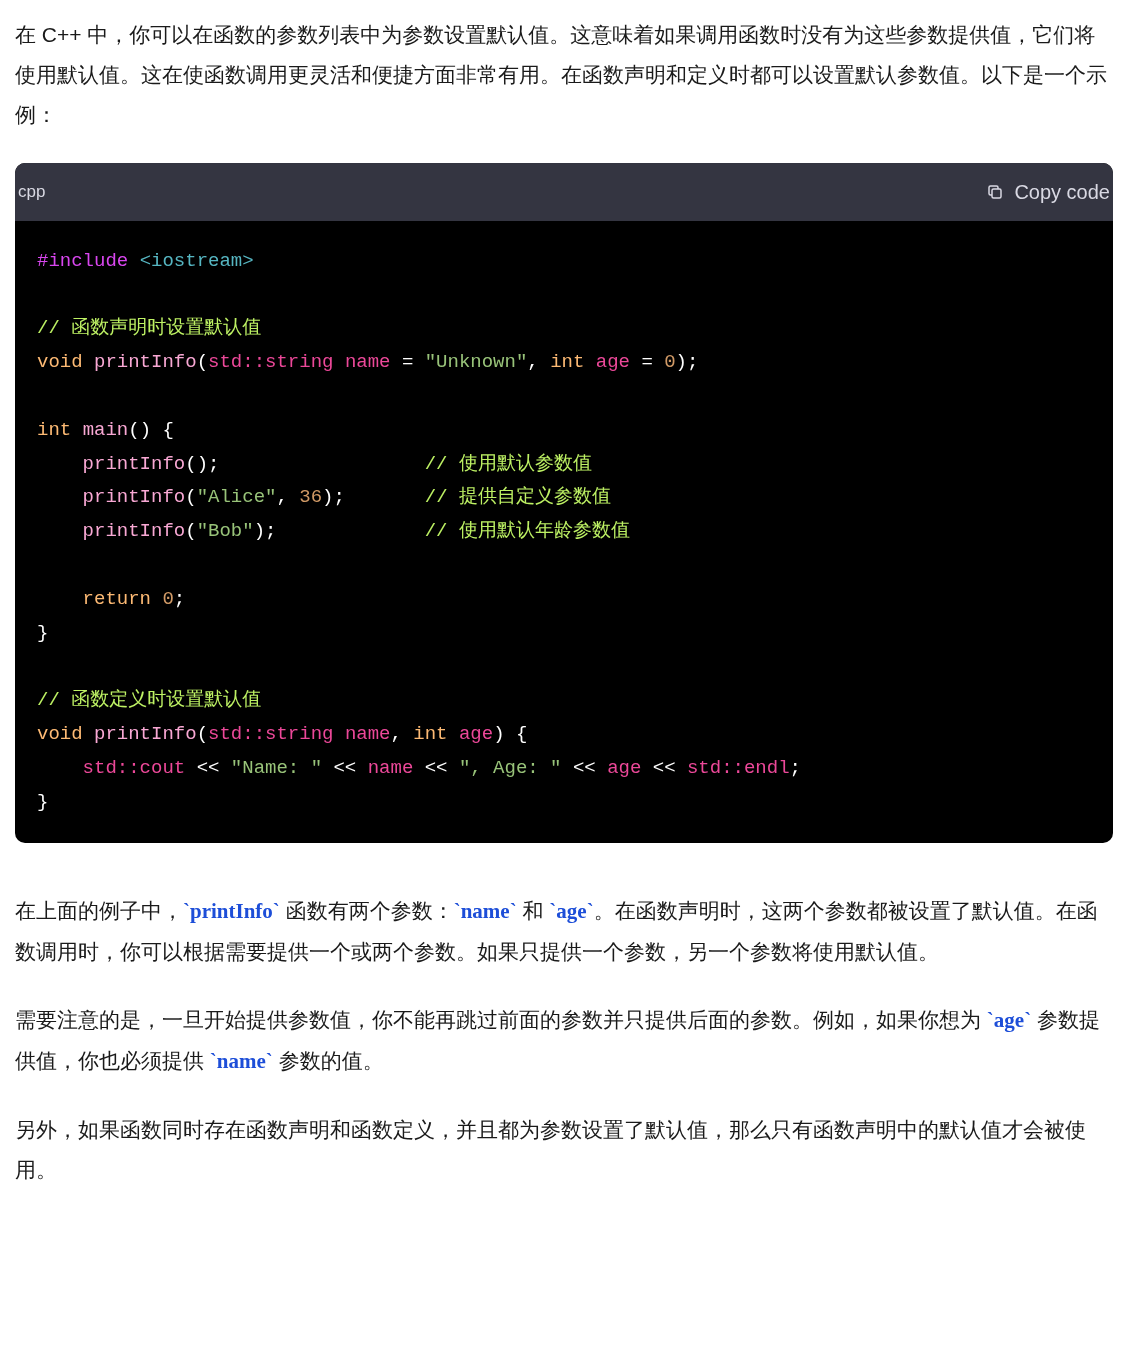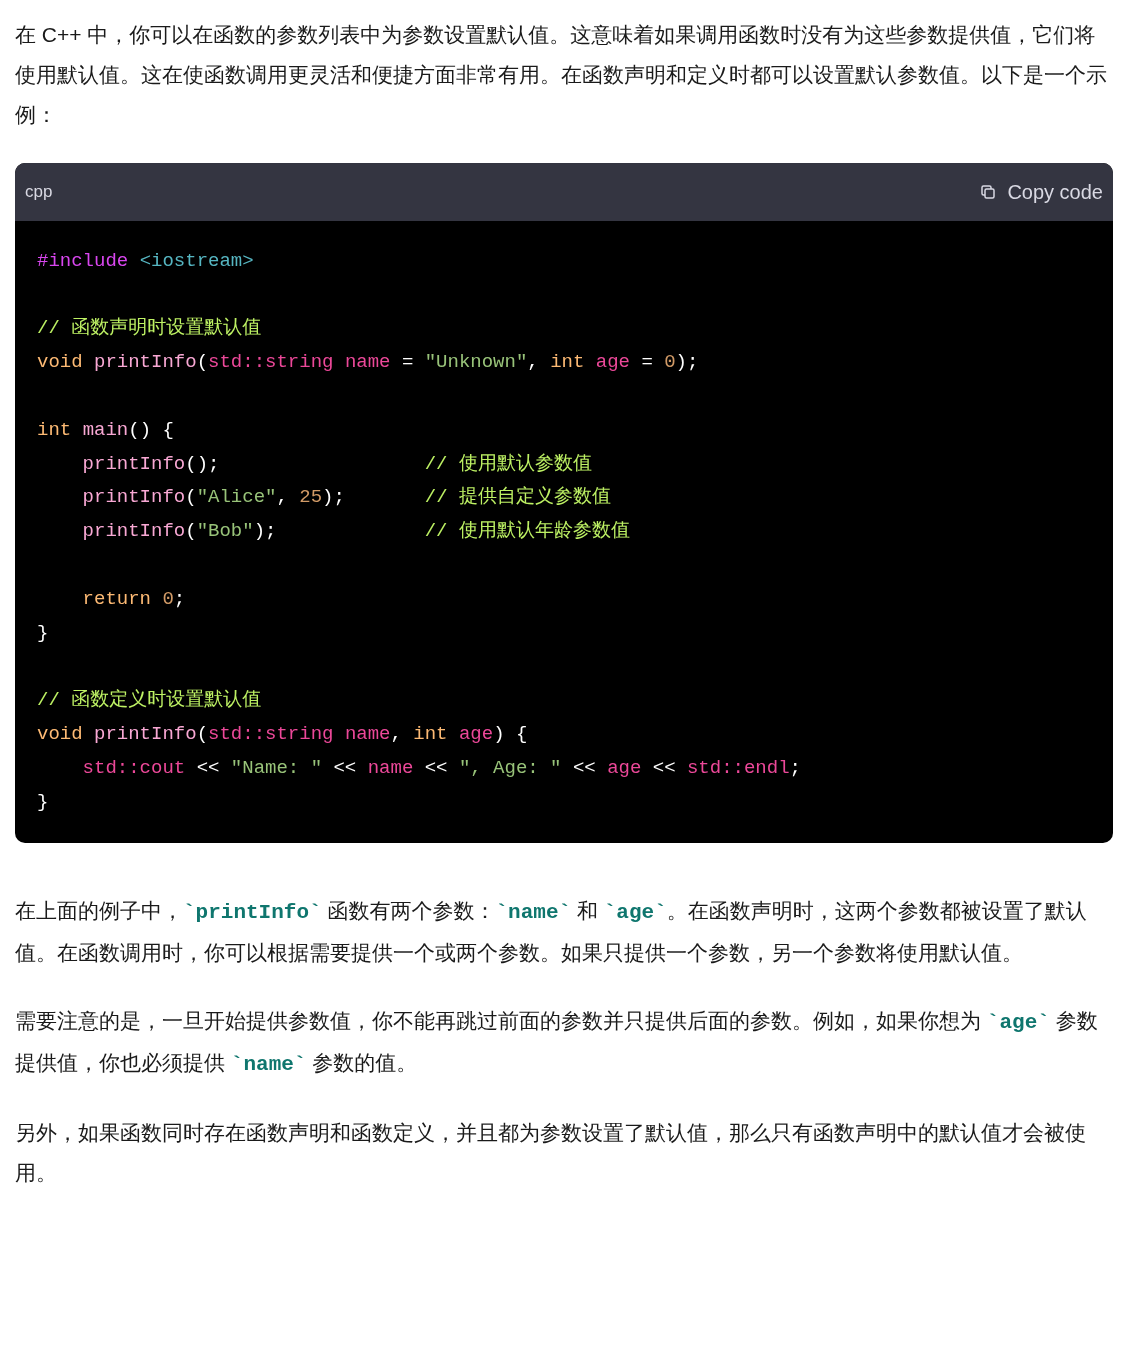--- a/index.html
+++ b/index.html
@@ -21,21 +21,21 @@
       border-radius: 10px;
       overflow: hidden;
       margin-top: 20px;
       margin-bottom: 48px;
     }
     .code-header {
       background: #343541;
       display: flex;
       justify-content: space-between;
       align-items: center;
-      padding: 10px 10px;
+      padding: 10px 3px;
       color: #d9d9e3;
       font-size: 17px;
     }
     .copy-button {
       display: flex;
       align-items: center;
       gap: 10px;
       cursor: pointer;
       color: #d9d9e3;
       font-size: 20px;
@@ -59,23 +59,23 @@
     .tok-macro { color: #d946ef; }
     .tok-include { color: #56b6c2; }
     .tok-keyword { color: #fdba74; }
     .tok-func { color: #f9a8d4; }
     .tok-string { color: #98c379; }
     .tok-number { color: #d19a66; }
     .tok-comment { color: #bef264; }
     .tok-punct { color: #ffffff; }
     .tok-ident { color: #ec4899; }
     .inline-code {
-      font-family: Liberation Mono, monospace;
+      font-family: Liberation Serif, serif;
       font-weight: 700;
-      color: #0f766e;
+      color: #1d4ed8;
     }
   </style>
 </head>
 <body>
 
 <p class="paragraph">在 C++ 中，你可以在函数的参数列表中为参数设置默认值。这意味着如果调用函数时没有为这些参数提供值，它们将使用默认值。这在使函数调用更灵活和便捷方面非常有用。在函数声明和定义时都可以设置默认参数值。以下是一个示例：</p>
 
 <div class="code-block">
   <div class="code-header">
     <span>cpp</span>
@@ -87,21 +87,21 @@
       <span>Copy code</span>
     </div>
   </div>
   <div class="code-body"><span class="tok-macro">#include</span> <span class="tok-include">&lt;iostream&gt;</span>
 
 <span class="tok-comment">// 函数声明时设置默认值</span>
 <span class="tok-keyword">void</span> <span class="tok-func">printInfo</span><span class="tok-punct">(</span><span class="tok-ident">std::string</span> <span class="tok-ident">name</span><span class="tok-punct"> = </span><span class="tok-string">"Unknown"</span><span class="tok-punct">, </span><span class="tok-keyword">int</span> <span class="tok-ident">age</span><span class="tok-punct"> = </span><span class="tok-number">0</span><span class="tok-punct">)</span><span class="tok-punct">;</span>
 
 <span class="tok-keyword">int</span> <span class="tok-func">main</span><span class="tok-punct">()</span><span class="tok-punct"> {</span>
 <span>    </span><span class="tok-func">printInfo</span><span class="tok-punct">()</span><span class="tok-punct">;</span><span>                  </span><span class="tok-comment">// 使用默认参数值</span>
-<span>    </span><span class="tok-func">printInfo</span><span class="tok-punct">(</span><span class="tok-string">"Alice"</span><span class="tok-punct">, </span><span class="tok-number">25</span><span class="tok-punct">)</span><span class="tok-punct">;</span><span>       </span><span class="tok-comment">// 提供自定义参数值</span>
+<span>    </span><span class="tok-func">printInfo</span><span class="tok-punct">(</span><span class="tok-string">"Alice"</span><span class="tok-punct">, </span><span class="tok-number">36</span><span class="tok-punct">)</span><span class="tok-punct">;</span><span>       </span><span class="tok-comment">// 提供自定义参数值</span>
 <span>    </span><span class="tok-func">printInfo</span><span class="tok-punct">(</span><span class="tok-string">"Bob"</span><span class="tok-punct">)</span><span class="tok-punct">;</span><span>             </span><span class="tok-comment">// 使用默认年龄参数值</span>
 
 <span>    </span><span class="tok-keyword">return</span><span> </span><span class="tok-number">0</span><span class="tok-punct">;</span>
 <span class="tok-punct">}</span>
 
 <span class="tok-comment">// 函数定义时设置默认值</span>
 <span class="tok-keyword">void</span> <span class="tok-func">printInfo</span><span class="tok-punct">(</span><span class="tok-ident">std::string</span> <span class="tok-ident">name</span><span class="tok-punct">, </span><span class="tok-keyword">int</span> <span class="tok-ident">age</span><span class="tok-punct">)</span><span class="tok-punct"> {</span>
 <span>    </span><span class="tok-ident">std::cout</span><span class="tok-punct"> &lt;&lt; </span><span class="tok-string">"Name: "</span><span class="tok-punct"> &lt;&lt; </span><span class="tok-ident">name</span><span class="tok-punct"> &lt;&lt; </span><span class="tok-string">", Age: "</span><span class="tok-punct"> &lt;&lt; </span><span class="tok-ident">age</span><span class="tok-punct"> &lt;&lt; </span><span class="tok-ident">std::endl</span><span class="tok-punct">;</span>
 <span class="tok-punct">}</span></div>
 </div>

